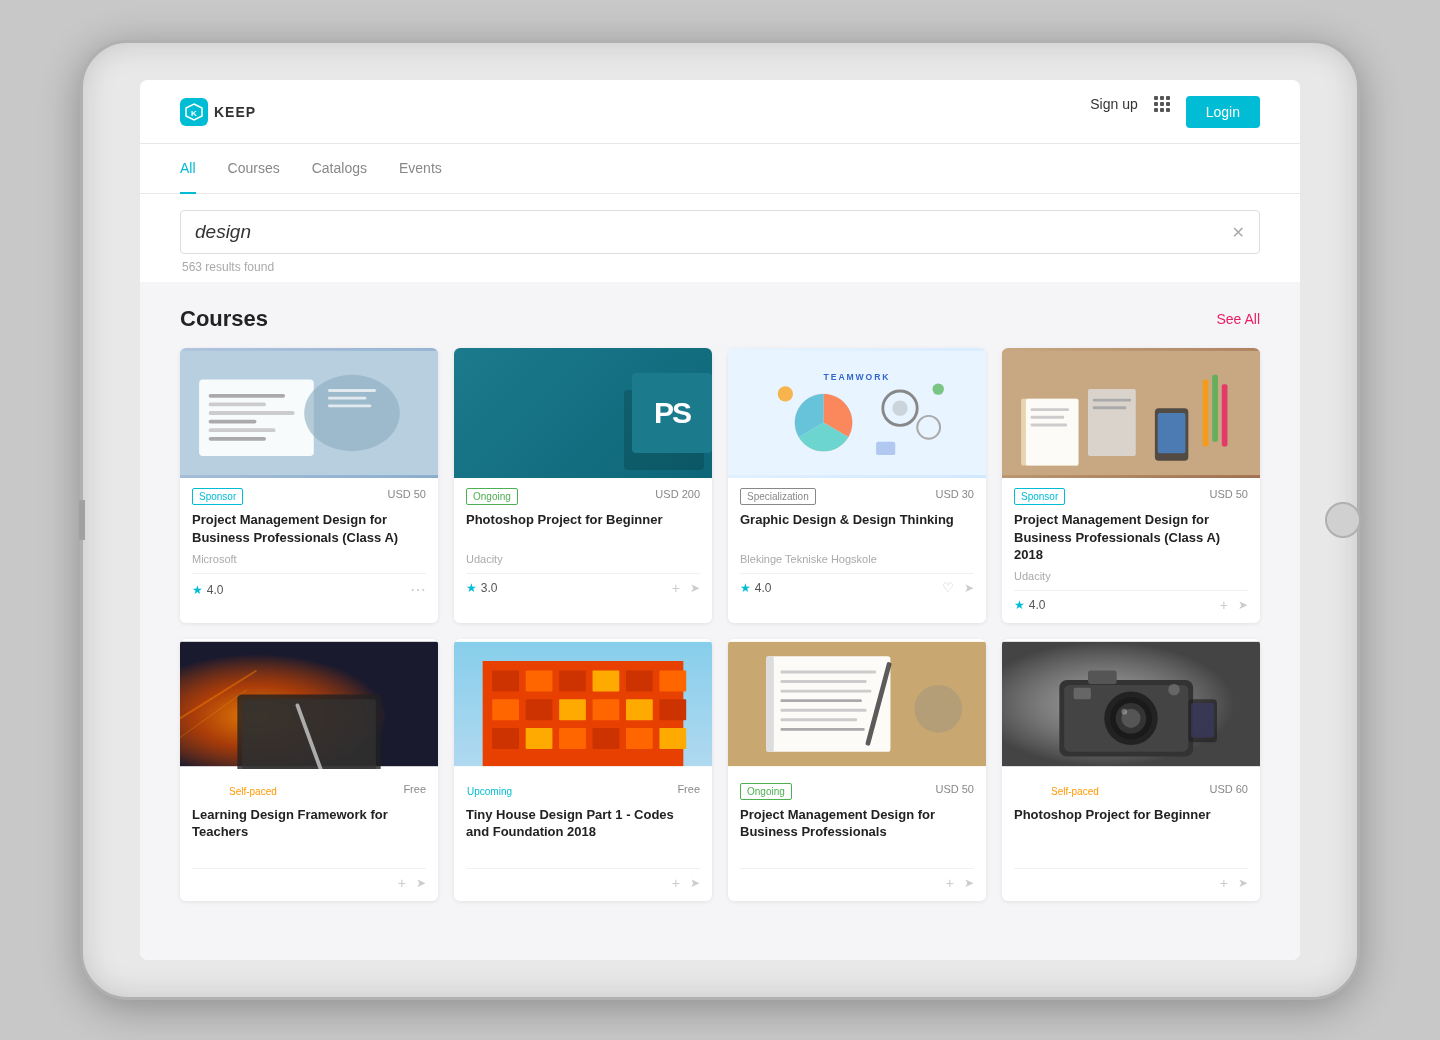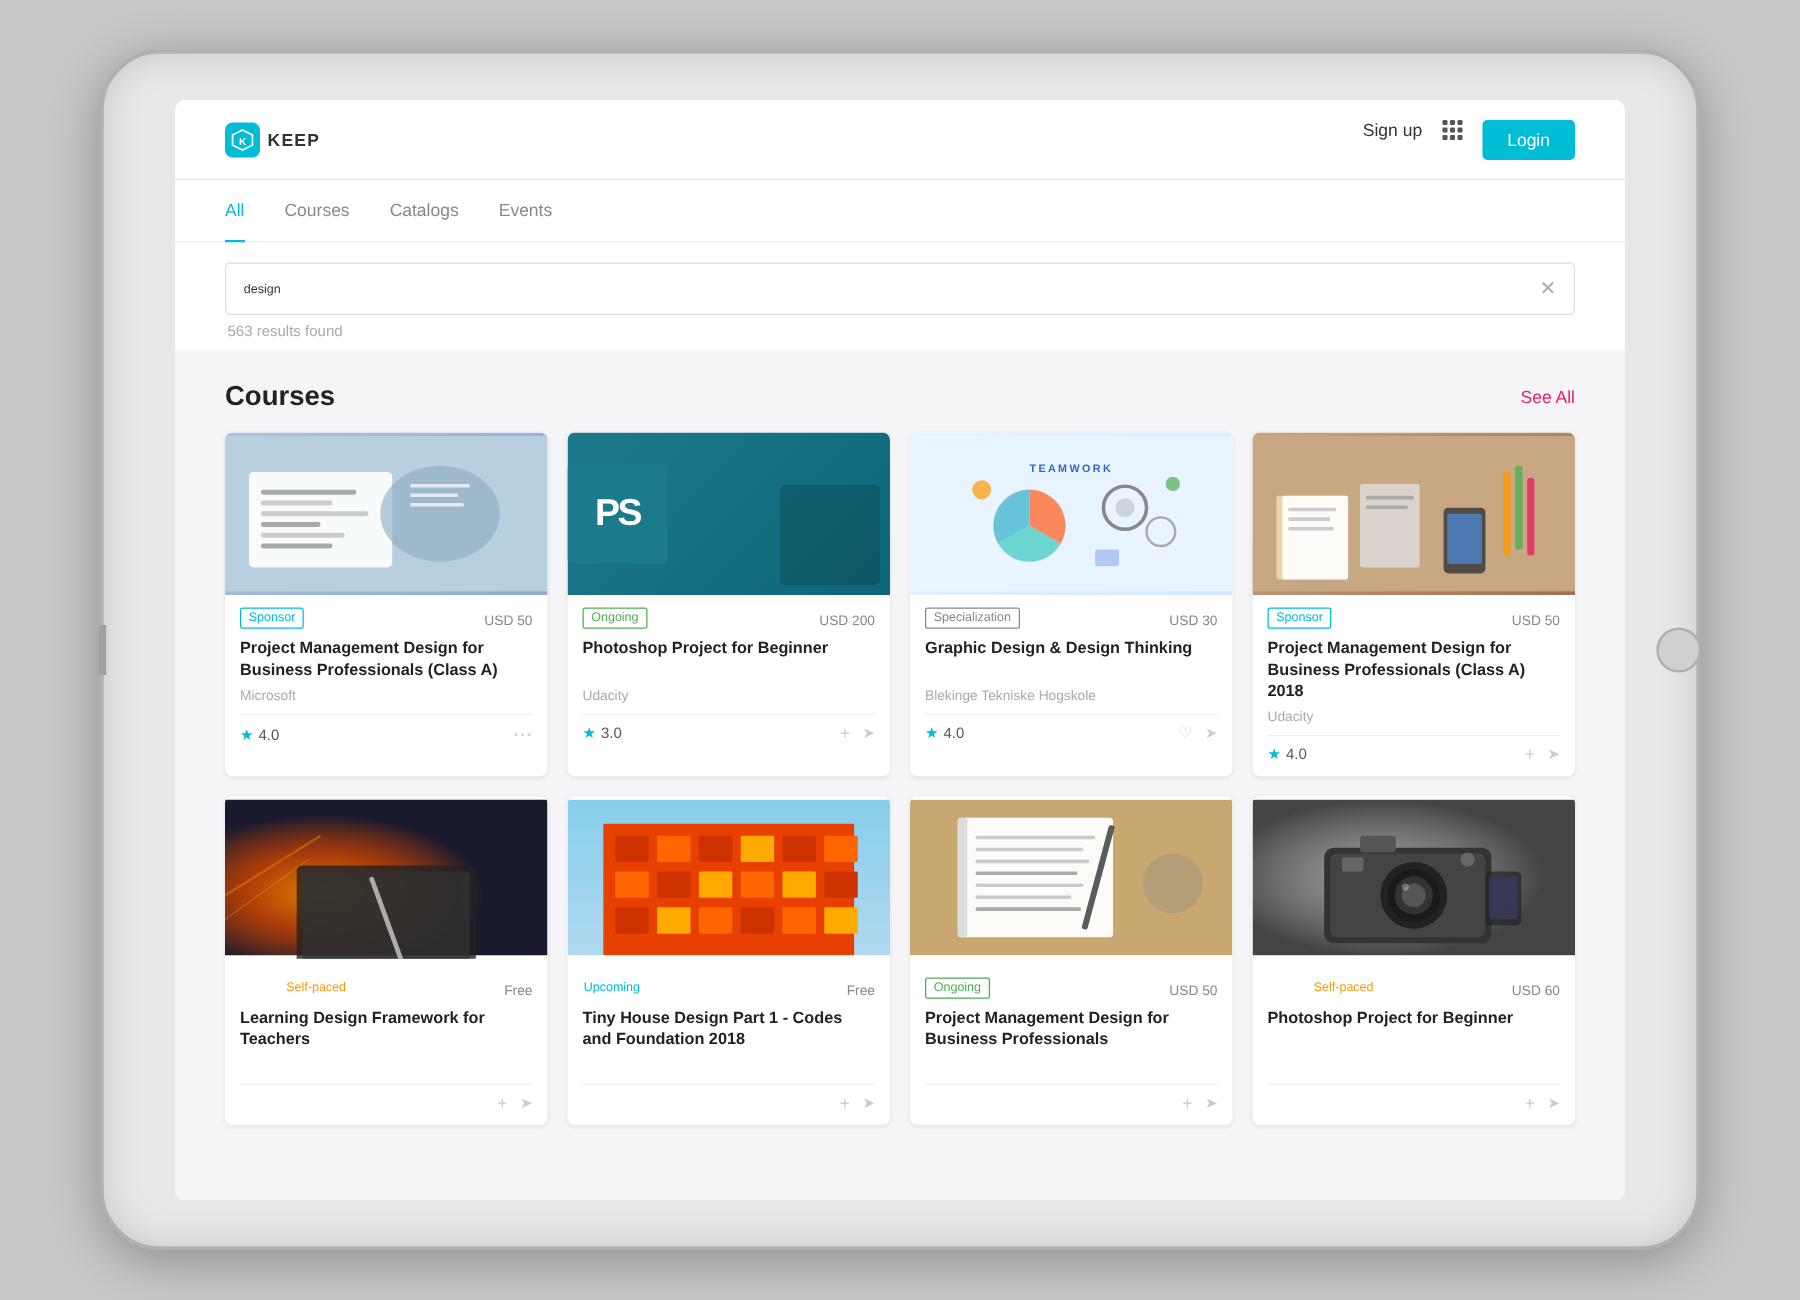--- a/index.html
+++ b/index.html
@@ -153,23 +153,24 @@
       align-items: center;
       border: 1px solid #ddd;
       border-radius: 4px;
       padding: 10px 14px;
       background: #fff;
     }
     .search-input {
       flex: 1;
       border: none;
       outline: none;
-      font-size: 10px;
+      font-size: 19px;
       color: #333;
       background: transparent;
+      font-style: italic;
     }
     .clear-icon {
       color: #aaa;
       cursor: pointer;
       font-size: 16px;
     }
     .results-count {
       font-size: 12px;
       color: #aaa;
       margin-top: 6px;
@@ -250,21 +251,21 @@
       display: flex;
       align-items: center;
       justify-content: center;
       position: relative;
     }
     .course-info {
       padding: 10px 12px;
     }
     .course-meta {
       display: flex;
-      align-items: flex-end;
+      align-items: flex-start;
       justify-content: space-between;
       margin-bottom: 6px;
     }
     .badge {
       font-size: 10px;
       padding: 2px 6px;
       border-radius: 2px;
       font-weight: 500;
       border: 1px solid;
     }
@@ -442,21 +443,21 @@
               </div>
               <div class="card-actions">
                 <span class="action-btn icon-dots">⋯</span>
               </div>
             </div>
           </div>
         </div>
 
         <div class="course-card">
           <div class="thumb-ps">
-            <div style="position:relative; display:flex; align-items:center; justify-content:flex-start; width:100%; height:100%;">
+            <div style="position:relative; display:flex; align-items:center; justify-content:flex-end; width:100%; height:100%;">
               <div style="position:absolute; bottom:8px; right:8px; width:80px; height:80px; background:rgba(0,0,0,0.15); border-radius:4px;"></div>
               <div style="position:relative; width:80px; height:80px; background:#1b7a8c; border-radius:4px; display:flex; align-items:center; justify-content:center; z-index:1;">
                 <span style="color:white; font-size:30px; font-weight:900; font-family:Arial;">PS</span>
               </div>
             </div>
           </div>
           <div class="course-info">
             <div class="course-meta">
               <span class="badge badge-ongoing">Ongoing</span>
               <span class="price">USD 200</span>

